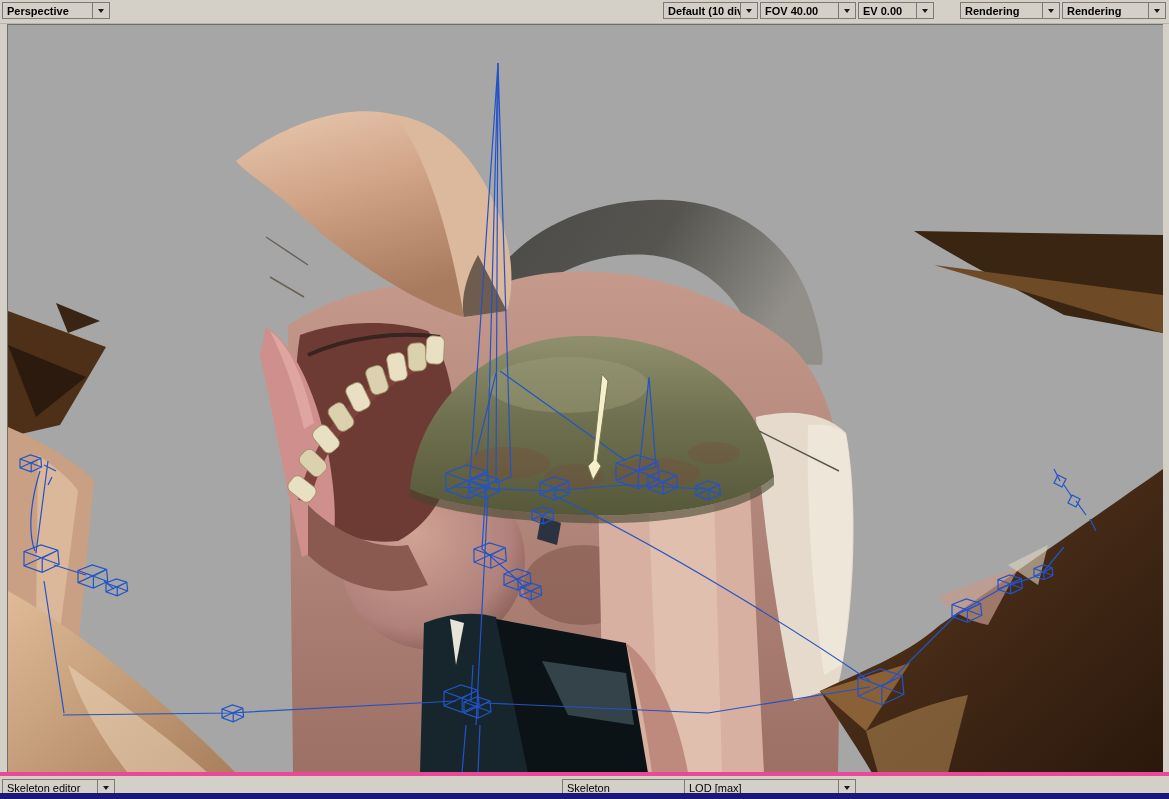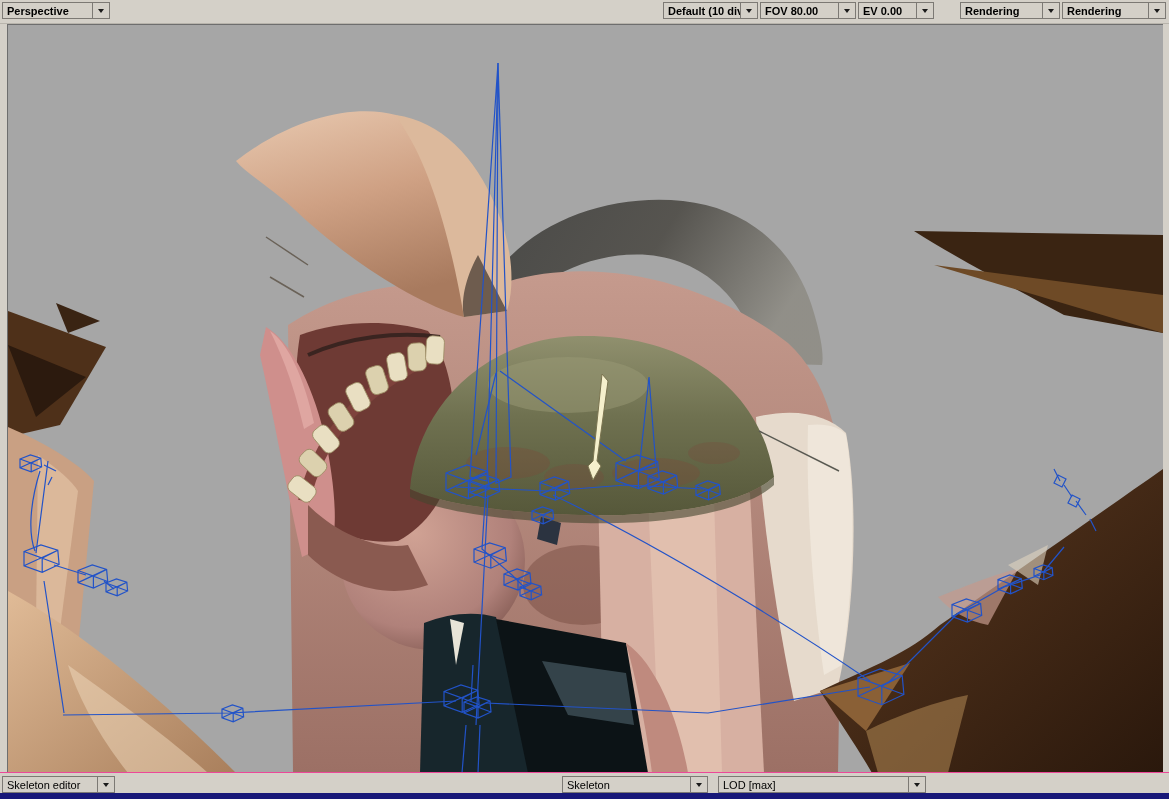--- a/index.html
+++ b/index.html
@@ -4,21 +4,21 @@
 <style>
   html,body{margin:0;padding:0;}
   body{
     width:1169px;height:799px;overflow:hidden;
     background:var(--chrome-bg,#d4d0c8);
     font-family:"Liberation Sans",sans-serif;font-size:11px;color:#000;
   }
   .app{position:relative;width:1169px;height:799px;background:var(--chrome-bg,#d4d0c8);}
   .toolbar{position:absolute;left:0;width:1169px;background:var(--chrome-bg,#d4d0c8);}
   #top-toolbar{top:0;height:23px;border-bottom:1px solid #b8b4ac;font-weight:bold;}
-  #bottom-toolbar{top:772px;height:21px;border-top:1px solid #ec4899;}
+  #bottom-toolbar{top:772px;height:21px;border-top:4px solid #ec4899;}
   .combo{
     position:absolute;top:2px;height:17px;box-sizing:border-box;
     border:1px solid #7c7974;background:var(--chrome-bg,#d4d0c8);
     display:flex;align-items:stretch;cursor:default;
   }
   #bottom-toolbar .combo{top:3px;}
   .combo-label{
     flex:1;display:flex;align-items:center;padding:0 4px;
     white-space:nowrap;overflow:hidden;font-size:11px;
   }
@@ -57,21 +57,21 @@
           <i class="tri"></i>
         </span>
     </div>
     <div class="combo" style="left:663px;width:95px">
       <span class="combo-label">Default (10 divi...</span>
       <span class="combo-arrow">
           <i class="tri"></i>
         </span>
     </div>
     <div class="combo" style="left:760px;width:96px">
-      <span class="combo-label">FOV 80.00</span>
+      <span class="combo-label">FOV 40.00</span>
       <span class="combo-arrow">
           <i class="tri"></i>
         </span>
     </div>
     <div class="combo" style="left:858px;width:76px">
       <span class="combo-label">EV  0.00</span>
       <span class="combo-arrow">
           <i class="tri"></i>
         </span>
     </div>
@@ -288,21 +288,21 @@
       <span class="combo-arrow">
           <i class="tri"></i>
         </span>
     </div>
     <div class="combo" style="left:562px;width:146px">
       <span class="combo-label">Skeleton</span>
       <span class="combo-arrow">
           <i class="tri"></i>
         </span>
     </div>
-    <div class="combo" style="left:718px;width:208px">
+    <div class="combo" style="left:684px;width:172px">
       <span class="combo-label">LOD [max]</span>
       <span class="combo-arrow">
           <i class="tri"></i>
         </span>
     </div>
   </div>
 
   <div class="bottom-strip"></div>
 </div>
 

